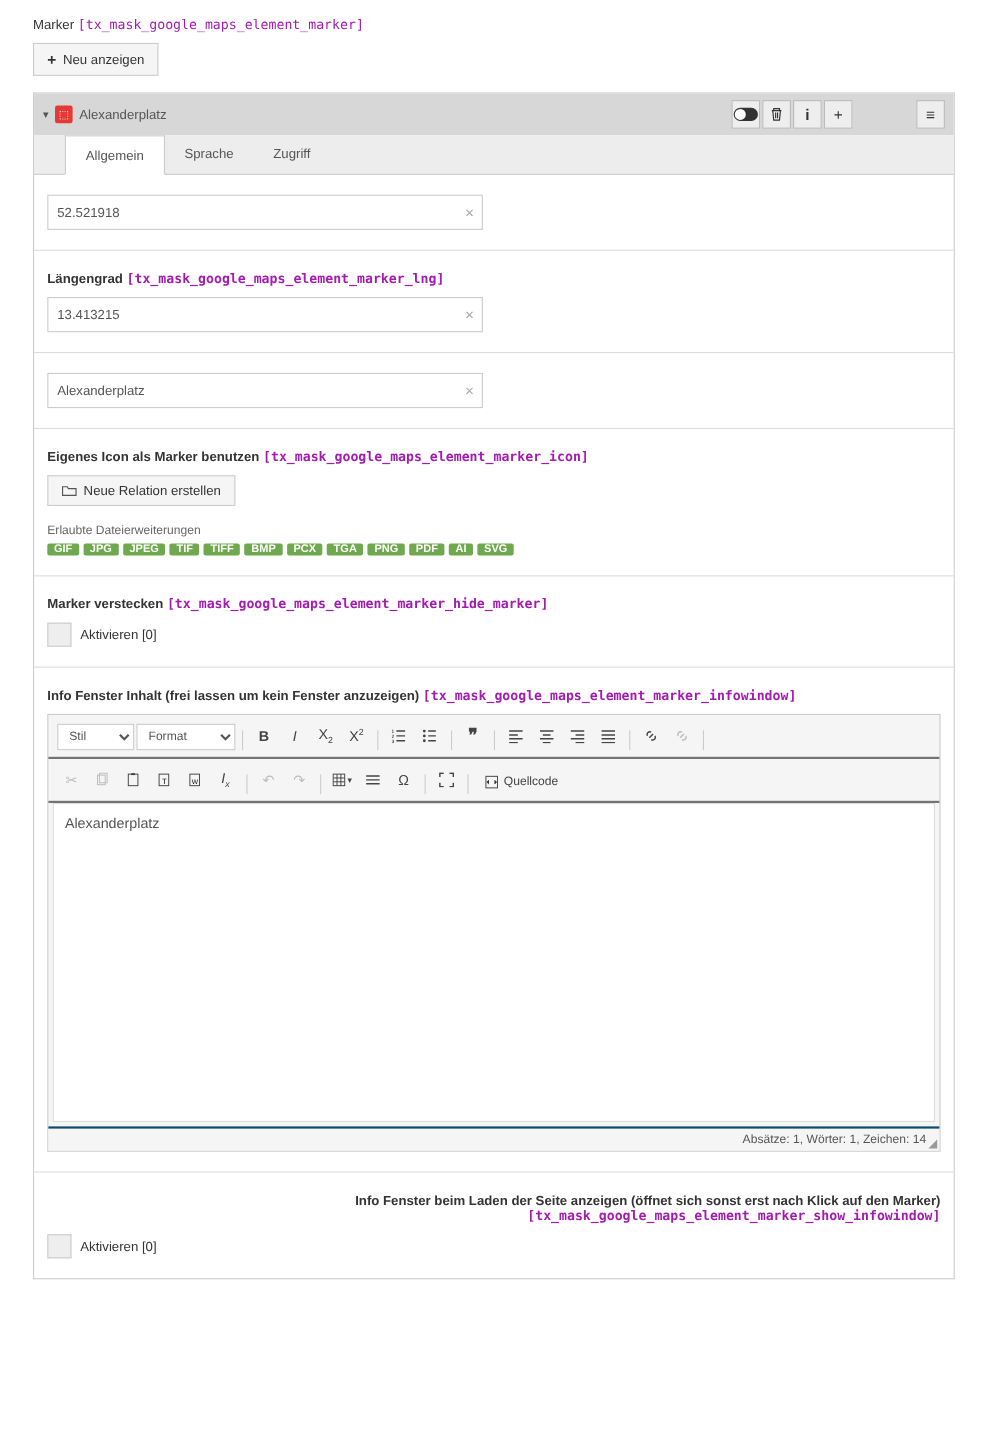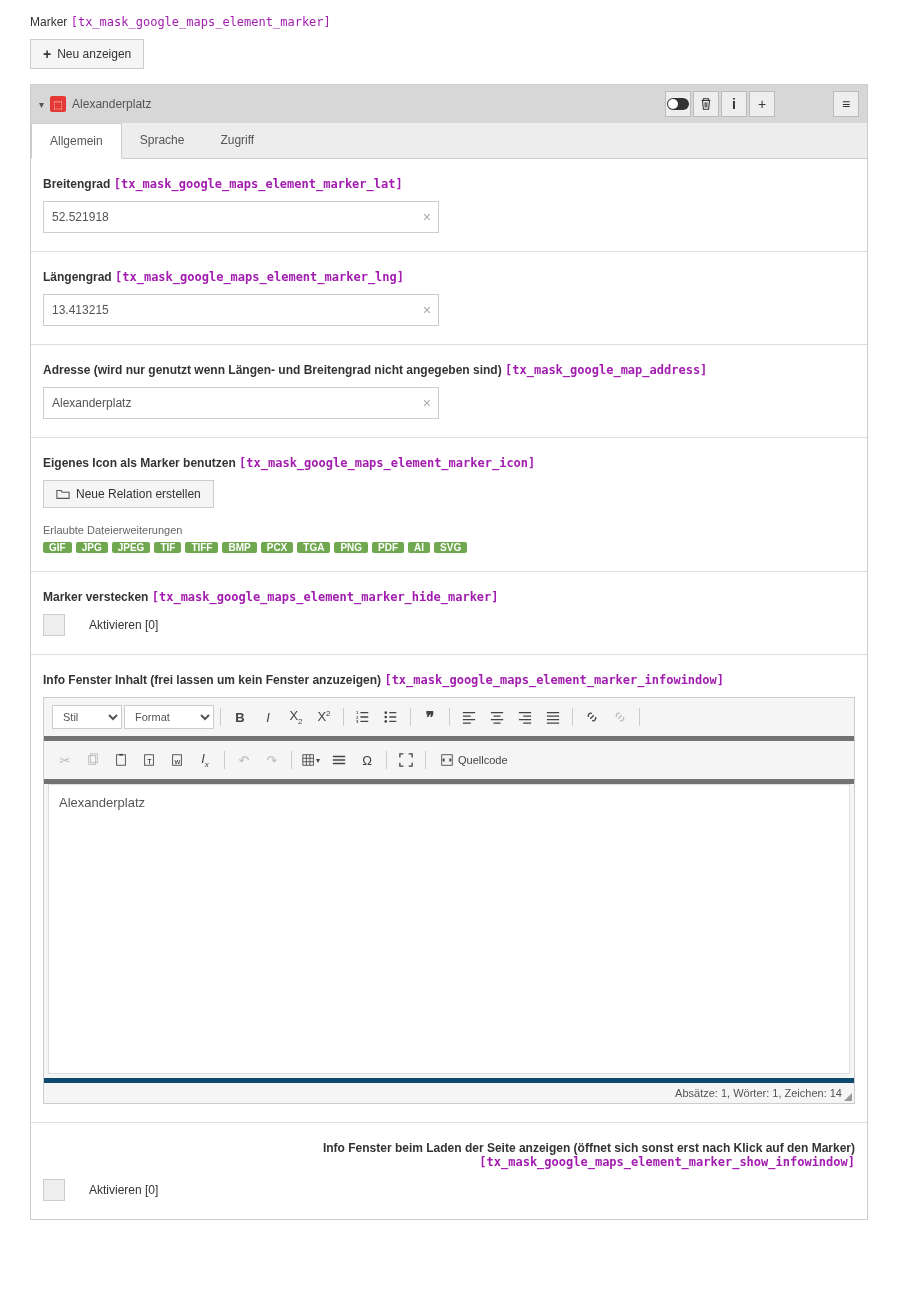--- a/index.html
+++ b/index.html
@@ -13,44 +13,44 @@
 .panel-header { display: flex; align-items: center; background: #d7d7d7; padding: 6px 8px; }
 .panel-header-left { display: flex; align-items: center; gap: 6px; flex: 1; }
 .chevron { font-size: 10px; color: #555; cursor: pointer; }
 .record-icon { width: 16px; height: 16px; background: #e53935; display: inline-flex; align-items: center; justify-content: center; color: #fff; font-size: 10px; border-radius: 2px; }
 .panel-title { color: #555; font-size: 12px; }
 .panel-actions { display: flex; align-items: center; gap: 2px; }
 .icon-btn { width: 26px; height: 26px; display: inline-flex; align-items: center; justify-content: center; background: #eee; border: 1px solid #bbb; cursor: pointer; font-size: 14px; color: #333; }
 .icon-btn.flat { background: transparent; border: none; }
 .toggle-switch { width: 22px; height: 12px; background: #333; border-radius: 6px; position: relative; }
 .toggle-switch::after { content: ''; width: 10px; height: 10px; background: #fff; border-radius: 50%; position: absolute; top: 1px; left: 1px; }
-.tabs { display: flex; background: #ededed; border-bottom: 1px solid #ccc; }
+.tabs { display: flex; background: #ededed; border-bottom: 1px solid #ccc; padding-left: 28px; }
 .tab { padding: 10px 18px; cursor: pointer; color: #555; font-size: 12px; }
 .tab.active { background: #fff; border: 1px solid #ccc; border-bottom: 1px solid #fff; margin-bottom: -1px; }
 .field-group { padding: 18px 12px; border-bottom: 1px solid #ddd; }
 .field-group:last-child { border-bottom: none; text-align: right; }
 .field-label { font-weight: bold; margin-bottom: 10px; display: block; font-size: 12px; }
 .input-wrap { position: relative; width: 396px; max-width: 100%; }
 .text-input { width: 100%; padding: 8px 30px 8px 8px; border: 1px solid #ccc; font-size: 12px; color: #555; }
 .clear-x { position: absolute; right: 8px; top: 50%; transform: translateY(-50%); color: #aaa; cursor: pointer; font-size: 14px; }
 .ext-hint { color: #666; font-size: 11px; margin-top: 16px; margin-bottom: 6px; }
 .badges { display: flex; flex-wrap: wrap; gap: 4px; }
 .badge { background: #6fa84f; color: #fff; padding: 0 6px; font-size: 10px; border-radius: 2px; font-weight: bold; }
-.checkbox-row { display: flex; align-items: center; gap: 24px; margin-top: 10px; }
+.checkbox-row { display: flex; align-items: center; gap: 8px; margin-top: 10px; }
 .chk { width: 22px; height: 22px; border: 1px solid #ccc; background: #eee; cursor: pointer; }
 .chk-label { color: #333; font-size: 12px; }
 .rte-container { border: 1px solid #ccc; background: #f5f5f5; }
-.rte-toolbar { padding: 6px 8px; border-bottom: 5px solid #737373; display: flex; flex-wrap: wrap; align-items: center; gap: 2px; }
+.rte-toolbar { padding: 6px 8px; border-bottom: 2px solid #737373; display: flex; flex-wrap: wrap; align-items: flex-end; gap: 2px; }
 .rte-select { padding: 4px 6px; font-size: 11px; border: 1px solid #ccc; background: #fff; color: #555; min-width: 70px; }
 .rte-sep { width: 1px; height: 18px; background: #ccc; margin: 0 4px; }
 .rte-btn { width: 26px; height: 26px; display: inline-flex; align-items: center; justify-content: center; cursor: pointer; font-size: 13px; color: #444; }
 .rte-btn.dim { color: #bbb; }
 .rte-source { padding: 4px 8px; font-size: 11px; color: #444; display: inline-flex; align-items: center; gap: 4px; cursor: pointer; }
 .rte-body { background: #fff; border: 1px solid #ddd; margin: 0 4px 4px 4px; padding: 10px; min-height: 290px; font-size: 13px; color: #555; }
-.rte-status { text-align: right; padding: 4px 12px; font-size: 11px; color: #555; background: #f5f5f5; border-top: 5px solid #0c4a6e; position: relative; }
+.rte-status { text-align: right; padding: 4px 12px; font-size: 11px; color: #555; background: #f5f5f5; border-top: 2px solid #0c4a6e; position: relative; }
 .resize-handle { position: absolute; right: 2px; bottom: 2px; width: 0; height: 0; border-left: 8px solid transparent; border-bottom: 8px solid #999; }
 svg.ico { width: 14px; height: 14px; }
 </style>
 </head>
 <body>
 
 
 
 <div class="section-header">
   <span class="label-bold">Marker</span>
@@ -91,46 +91,38 @@
     </div>
   </div>
 
   <div class="tabs">
     <div class="tab active">Allgemein</div>
     <div class="tab">Sprache</div>
     <div class="tab">Zugriff</div>
   </div>
 
   <div class="field-group">
-    <label class="field-label">
-      <span>Breitengrad</span>
-      <span class="tech-name">[tx_mask_google_maps_element_marker_lat]</span>
-    </label>
     <div class="input-wrap">
       <input type="text" class="text-input" value="52.521918" style="">
       <span class="clear-x">×</span>
     </div>
   </div>
 
   <div class="field-group">
     <label class="field-label">
       <span>Längengrad</span>
       <span class="tech-name">[tx_mask_google_maps_element_marker_lng]</span>
     </label>
     <div class="input-wrap">
       <input type="text" class="text-input" value="13.413215" style="">
       <span class="clear-x">×</span>
     </div>
   </div>
 
   <div class="field-group">
-    <label class="field-label">
-      <span>Adresse (wird nur genutzt wenn Längen- und Breitengrad nicht angegeben sind)</span>
-      <span class="tech-name">[tx_mask_google_map_address]</span>
-    </label>
     <div class="input-wrap">
       <input type="text" class="text-input" value="Alexanderplatz" style="">
       <span class="clear-x">×</span>
     </div>
   </div>
 
   <div class="field-group">
     <label class="field-label">
       <span>Eigenes Icon als Marker benutzen</span>
       <span class="tech-name">[tx_mask_google_maps_element_marker_icon]</span>

